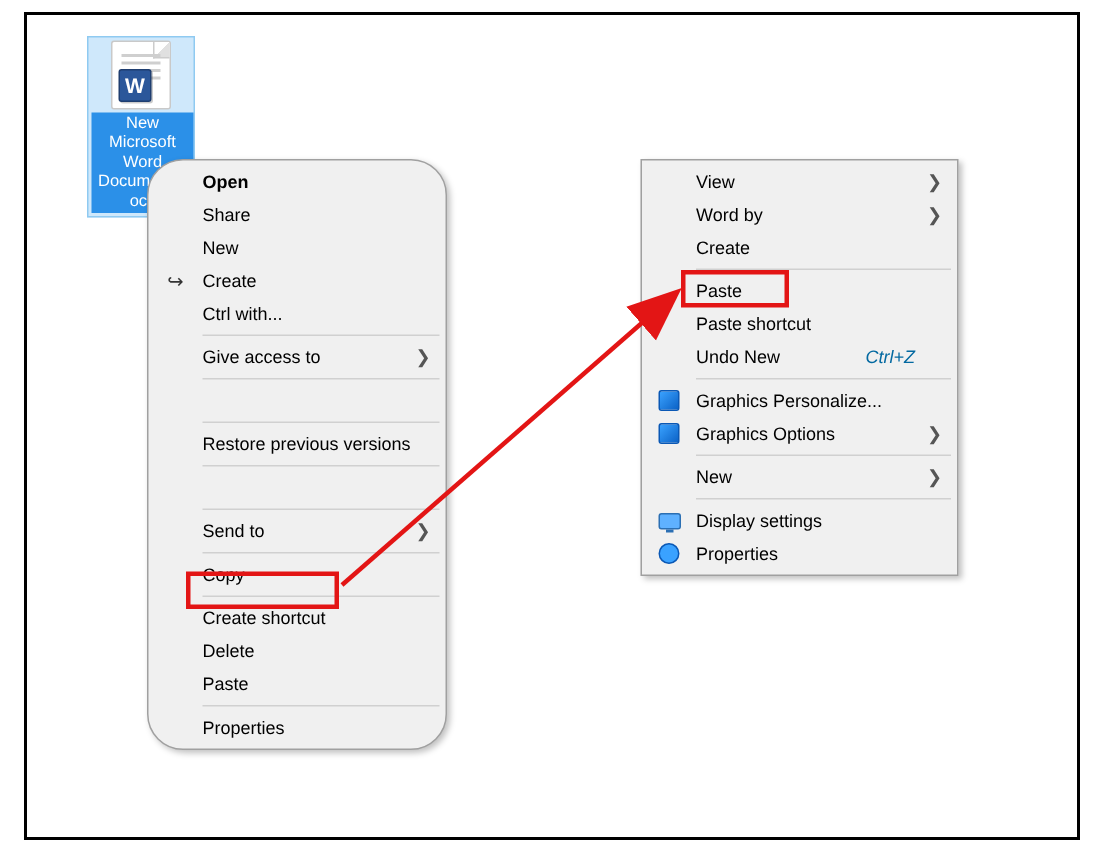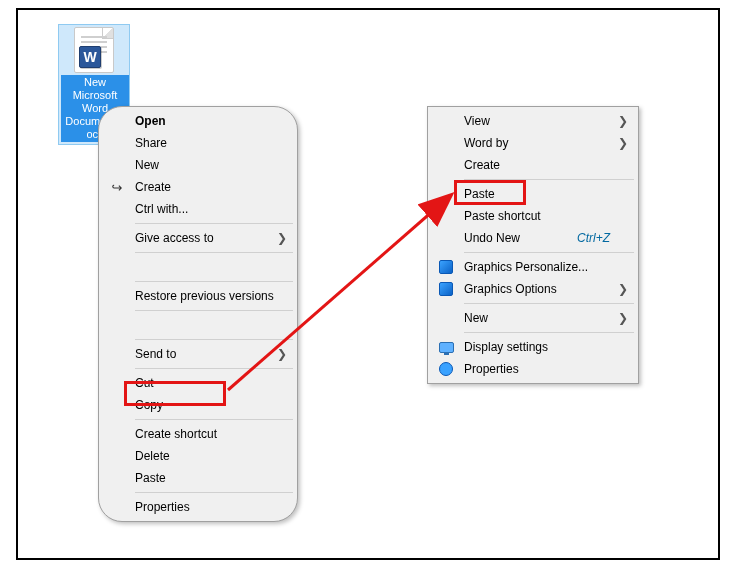--- a/index.html
+++ b/index.html
@@ -189,23 +189,20 @@
     </div>
   <div class="sep"></div>
   <div class="item"></div>
   <div class="sep"></div>
   <div class="item">
     <span>Send to</span>
     <span class="sub">❯</span>
   </div>
   <div class="sep"></div>
   <div class="item">
-      <span>Cut</span>
-    </div>
-  <div class="item">
       <span>Copy</span>
     </div>
   <div class="sep"></div>
   <div class="item">
       <span>Create shortcut</span>
     </div>
   <div class="item">
       <span>Delete</span>
     </div>
   <div class="item">

